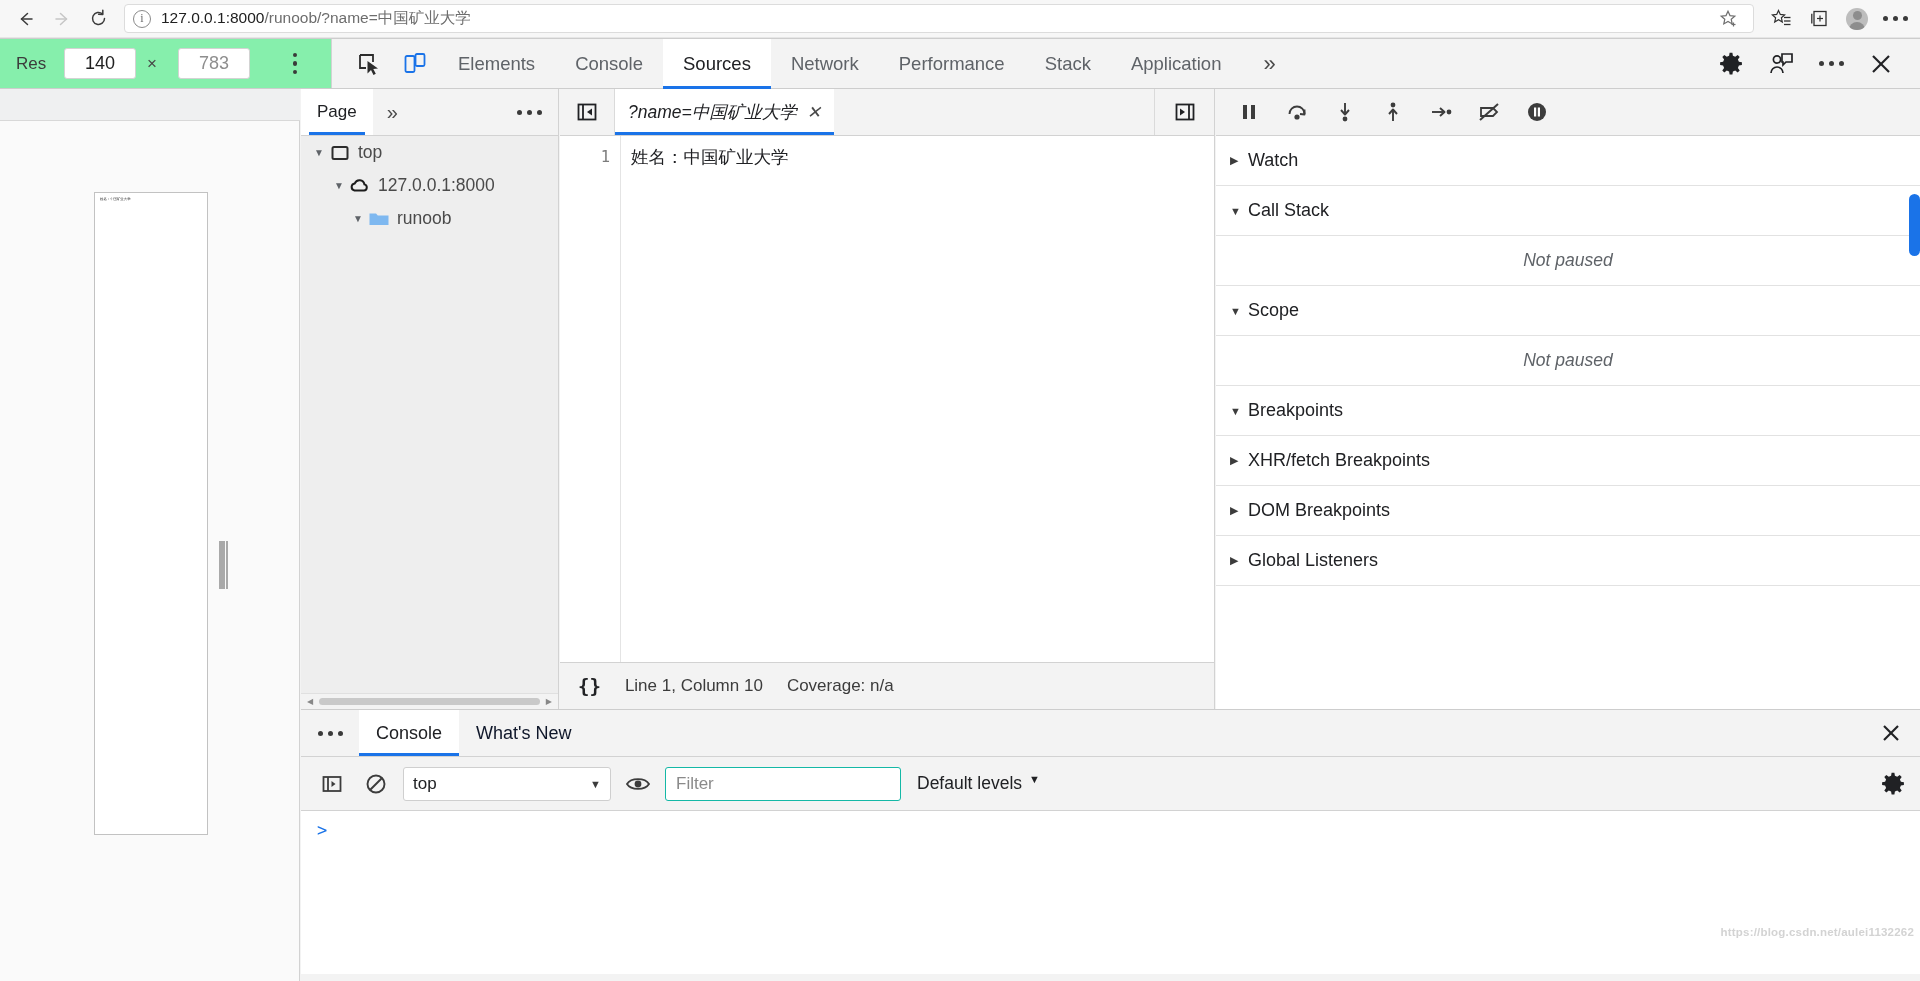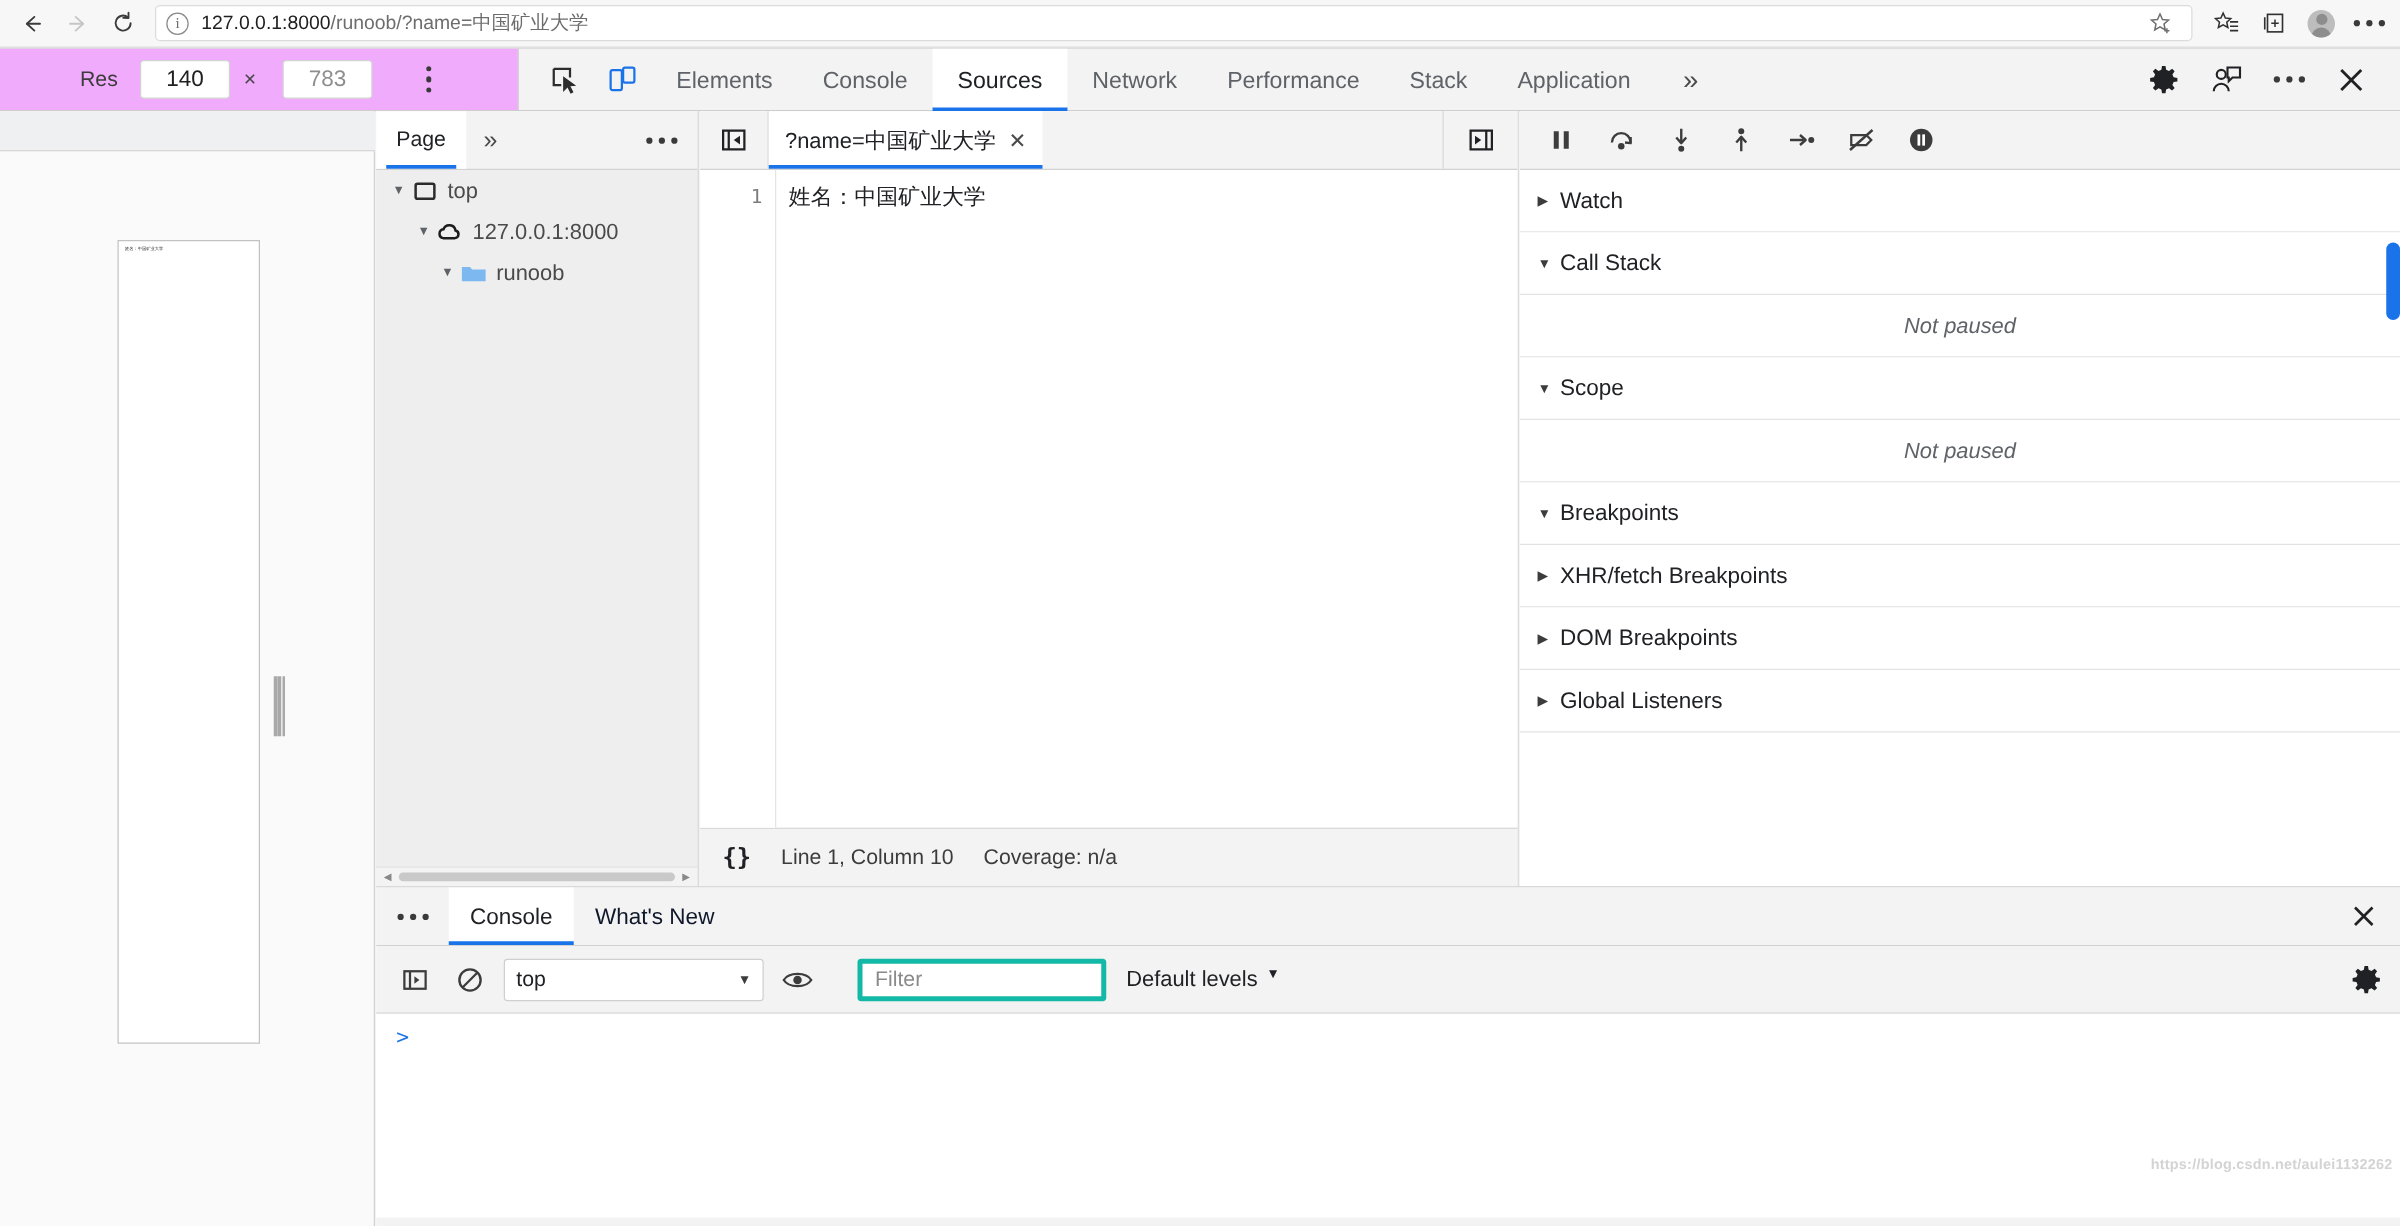--- a/index.html
+++ b/index.html
@@ -68,25 +68,24 @@
   }
 
   
   .dt-toolbar {
     position: absolute; left: 0; top: 0; width: 1920px; height: 50px;
     background: #f3f3f3;
     display: flex; align-items: center;
     border-bottom: 1px solid #cdcdcd;
   }
   .device-zone {
-    width: 415px; height: 100%;
+    width: 332px; height: 100%;
     display: flex; align-items: center;
     border-right: 1px solid #d2d2d2;
-    background: #f0abfc;
-    padding-left: 48px;
+    background: #86efac;
   }
   .res-label {
     font-size: 17px; color: #3c3c3c; margin-left: 16px;
     white-space: nowrap; overflow: hidden; width: 38px;
   }
   .dim-input {
     width: 72px; height: 31px; background: #fff;
     border: 1px solid #d3d3d3; border-radius: 3px;
     display: flex; align-items: center; justify-content: center;
     font-size: 18px; color: #202020; margin-left: 10px;
@@ -193,21 +192,21 @@
   .nav-hscroll .arw { font-size: 8px; color: #888; }
 
   
   .editor {
     position: absolute; left: 560px; top: 50px; width: 655px; height: 620px;
     background: #fff; border-right: 1px solid #d2d2d2;
     display: flex; flex-direction: column;
   }
   .editor-tabbar {
     height: 47px; display: flex; align-items: stretch;
-    background: #f3f3f3; border-bottom: 1px solid #d2d2d2;
+    background: #f3f3f3; border-bottom: 1px solid #d2d2d2; font-style: italic;
   }
   .panel-toggle {
     width: 55px; display: flex; align-items: center; justify-content: center;
     border-right: 1px solid #dadada; color: #202124;
   }
   .file-tab {
     display: flex; align-items: center; gap: 10px;
     padding: 0 13px; background: #fff; position: relative;
     font-size: 17.5px; color: #202124;
   }
@@ -300,23 +299,23 @@
     display: flex; align-items: center; gap: 10px; padding: 0 14px;
   }
   .cb-icon { width: 34px; height: 34px; display: flex; align-items: center; justify-content: center; color: #3c3c3c; }
   .ctx-select {
     width: 208px; height: 34px; background: #fff; border: 1px solid #cfcfcf; border-radius: 3px;
     display: flex; align-items: center; padding: 0 9px;
     font-size: 17px; color: #202124;
   }
   .ctx-select .caret { margin-left: auto; font-size: 11px; color: #3c3c3c; }
   .filter-input {
-    width: 199px; height: 34px; background: #fff; border: 4px solid #14b8a6; border-radius: 3px;
+    width: 236px; height: 34px; background: #fff; border: 1px solid #14b8a6; border-radius: 3px;
     display: flex; align-items: center; padding: 0 10px;
-    font-size: 17px; color: #8a8a8a; margin-left: 21px;
+    font-size: 17px; color: #8a8a8a;
   }
   .levels-btn { font-size: 17.5px; color: #202124; display: flex; align-items: flex-start; gap: 7px; margin-left: 6px; }
   .levels-btn .caret { font-size: 11px; }
   .console-gear { margin-left: auto; display: flex; align-items: center; color: #202124; }
   .console-out { flex: 1; background: #fff; position: relative; padding-top: 9px; }
   .prompt-row { display: flex; align-items: flex-start; padding-left: 16px; }
   .prompt-arrow { color: #1a73e8; font-size: 17px; font-family: "DejaVu Sans Mono", monospace; }
   .watermark {
     position: absolute; right: 6px; bottom: 44px;
     font-size: 11.5px; color: #d3d3d3; letter-spacing: 0.2px; font-weight: bold;

